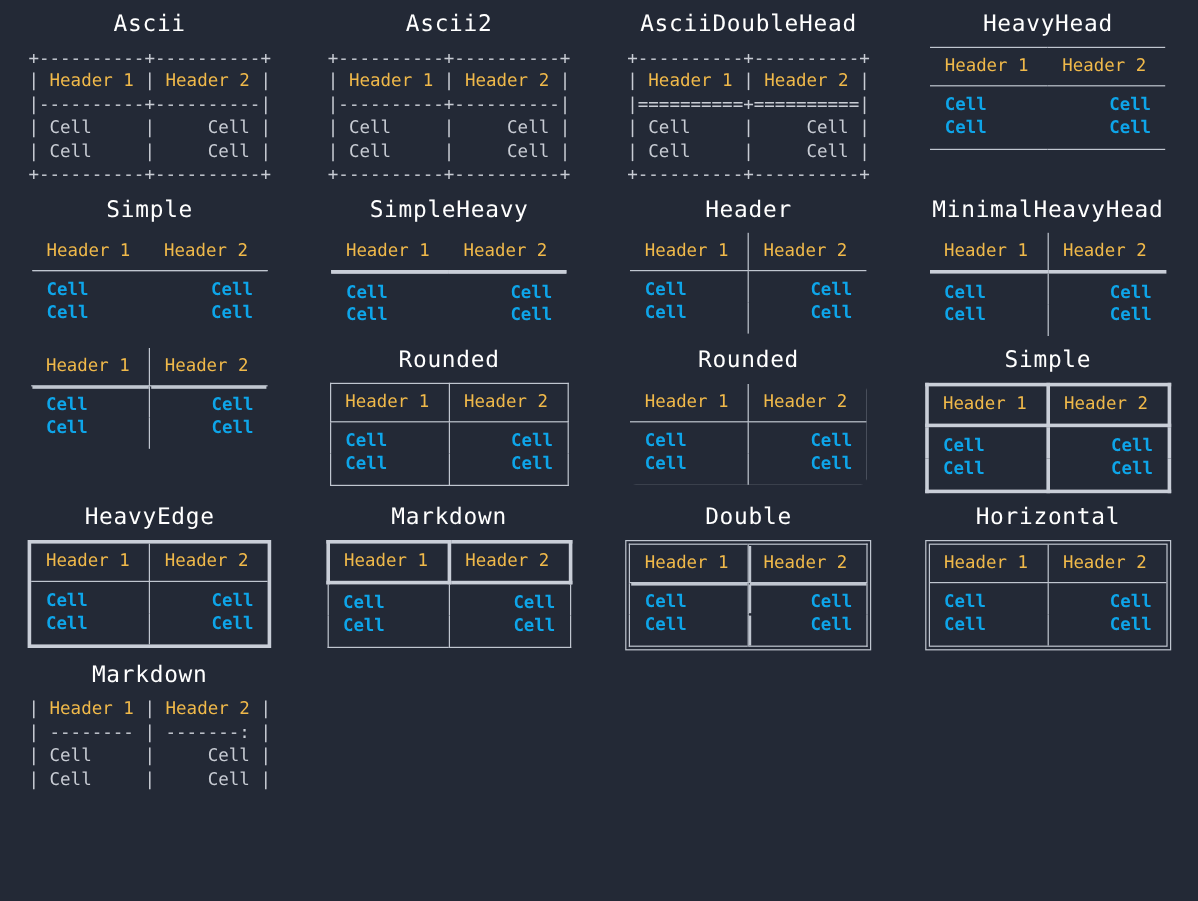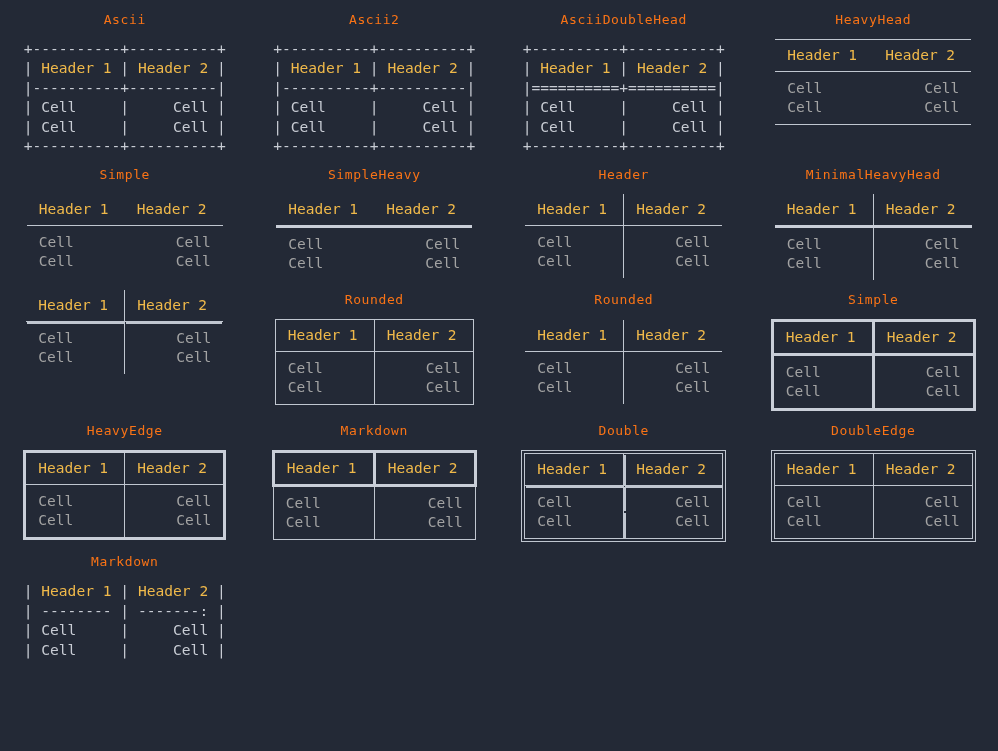--- a/index.html
+++ b/index.html
@@ -13,40 +13,40 @@
     display:grid;
     grid-template-columns:repeat(4,249.5px);
     grid-auto-rows:min-content;
     width:998px;
   }
   .cellwrap{
     display:flex;flex-direction:column;align-items:center;
     padding-top:10px;
   }
   .tbl-title{
-    color:#f97316;
-    font-size:13px;
+    color:#ffffff;
+    font-size:19px;
     letter-spacing:0.6px;
     line-height:20px;
     margin-bottom:9px;
     white-space:pre;
   }
   
   table.t{
     border-collapse:collapse;
     font-size:14.5px;
     line-height:19px;
     white-space:pre;
   }
   table.t th{
     color:#f0b94a;font-weight:normal;text-align:left;
     padding:6px 12px 6px 12px;
   }
   table.t td{
-    color:#a3a3a3;font-weight:normal;
+    color:#0ea5e9;font-weight:bold;
     padding:0 12px;
   }
   table.t td.r{text-align:right;}
   table.t td.l{text-align:left;}
   table.t tbody tr:first-child td{padding-top:7px;}
   table.t tbody tr:last-child td{padding-bottom:7px;}
   .colA{min-width:74px;}
   .colB{min-width:74px;}
 
   
@@ -195,21 +195,21 @@
     </div>
     <div class="cellwrap">
       <div class="tbl-title">Markdown</div>
       <table class="t hh"><thead><tr><th class="colA c1">Header 1</th><th class="colB c2">Header 2</th></tr></thead><tbody><tr><td class="colA l c1 ">Cell</td><td class="colB r c2 ">Cell</td></tr><tr><td class="colA l c1 ">Cell</td><td class="colB r c2 ">Cell</td></tr></tbody></table>
     </div>
     <div class="cellwrap">
       <div class="tbl-title">Double</div>
       <table class="t dbl-all"><thead><tr><th class="colA c1">Header 1</th><th class="colB c2">Header 2</th></tr></thead><tbody><tr><td class="colA l c1 ">Cell</td><td class="colB r c2 ">Cell</td></tr><tr><td class="colA l c1 ">Cell</td><td class="colB r c2 ">Cell</td></tr></tbody></table>
     </div>
     <div class="cellwrap">
-      <div class="tbl-title">DoubleEdge</div>
+      <div class="tbl-title">Horizontal</div>
       <div class="wrap-doubleedge">
         <table class="t inner"><thead><tr><th class="colA c1">Header 1</th><th class="colB c2">Header 2</th></tr></thead><tbody><tr><td class="colA l c1 ">Cell</td><td class="colB r c2 ">Cell</td></tr><tr><td class="colA l c1 ">Cell</td><td class="colB r c2 ">Cell</td></tr></tbody></table>
       </div>
     </div>
     <div class="cellwrap">
       <div class="tbl-title">Markdown</div>
       <pre class="ascii">| <span class="hd">Header 1</span> | <span class="hd">Header 2</span> |
 | -------- | -------: |
 | Cell     |     Cell |
 | Cell     |     Cell |</pre>

